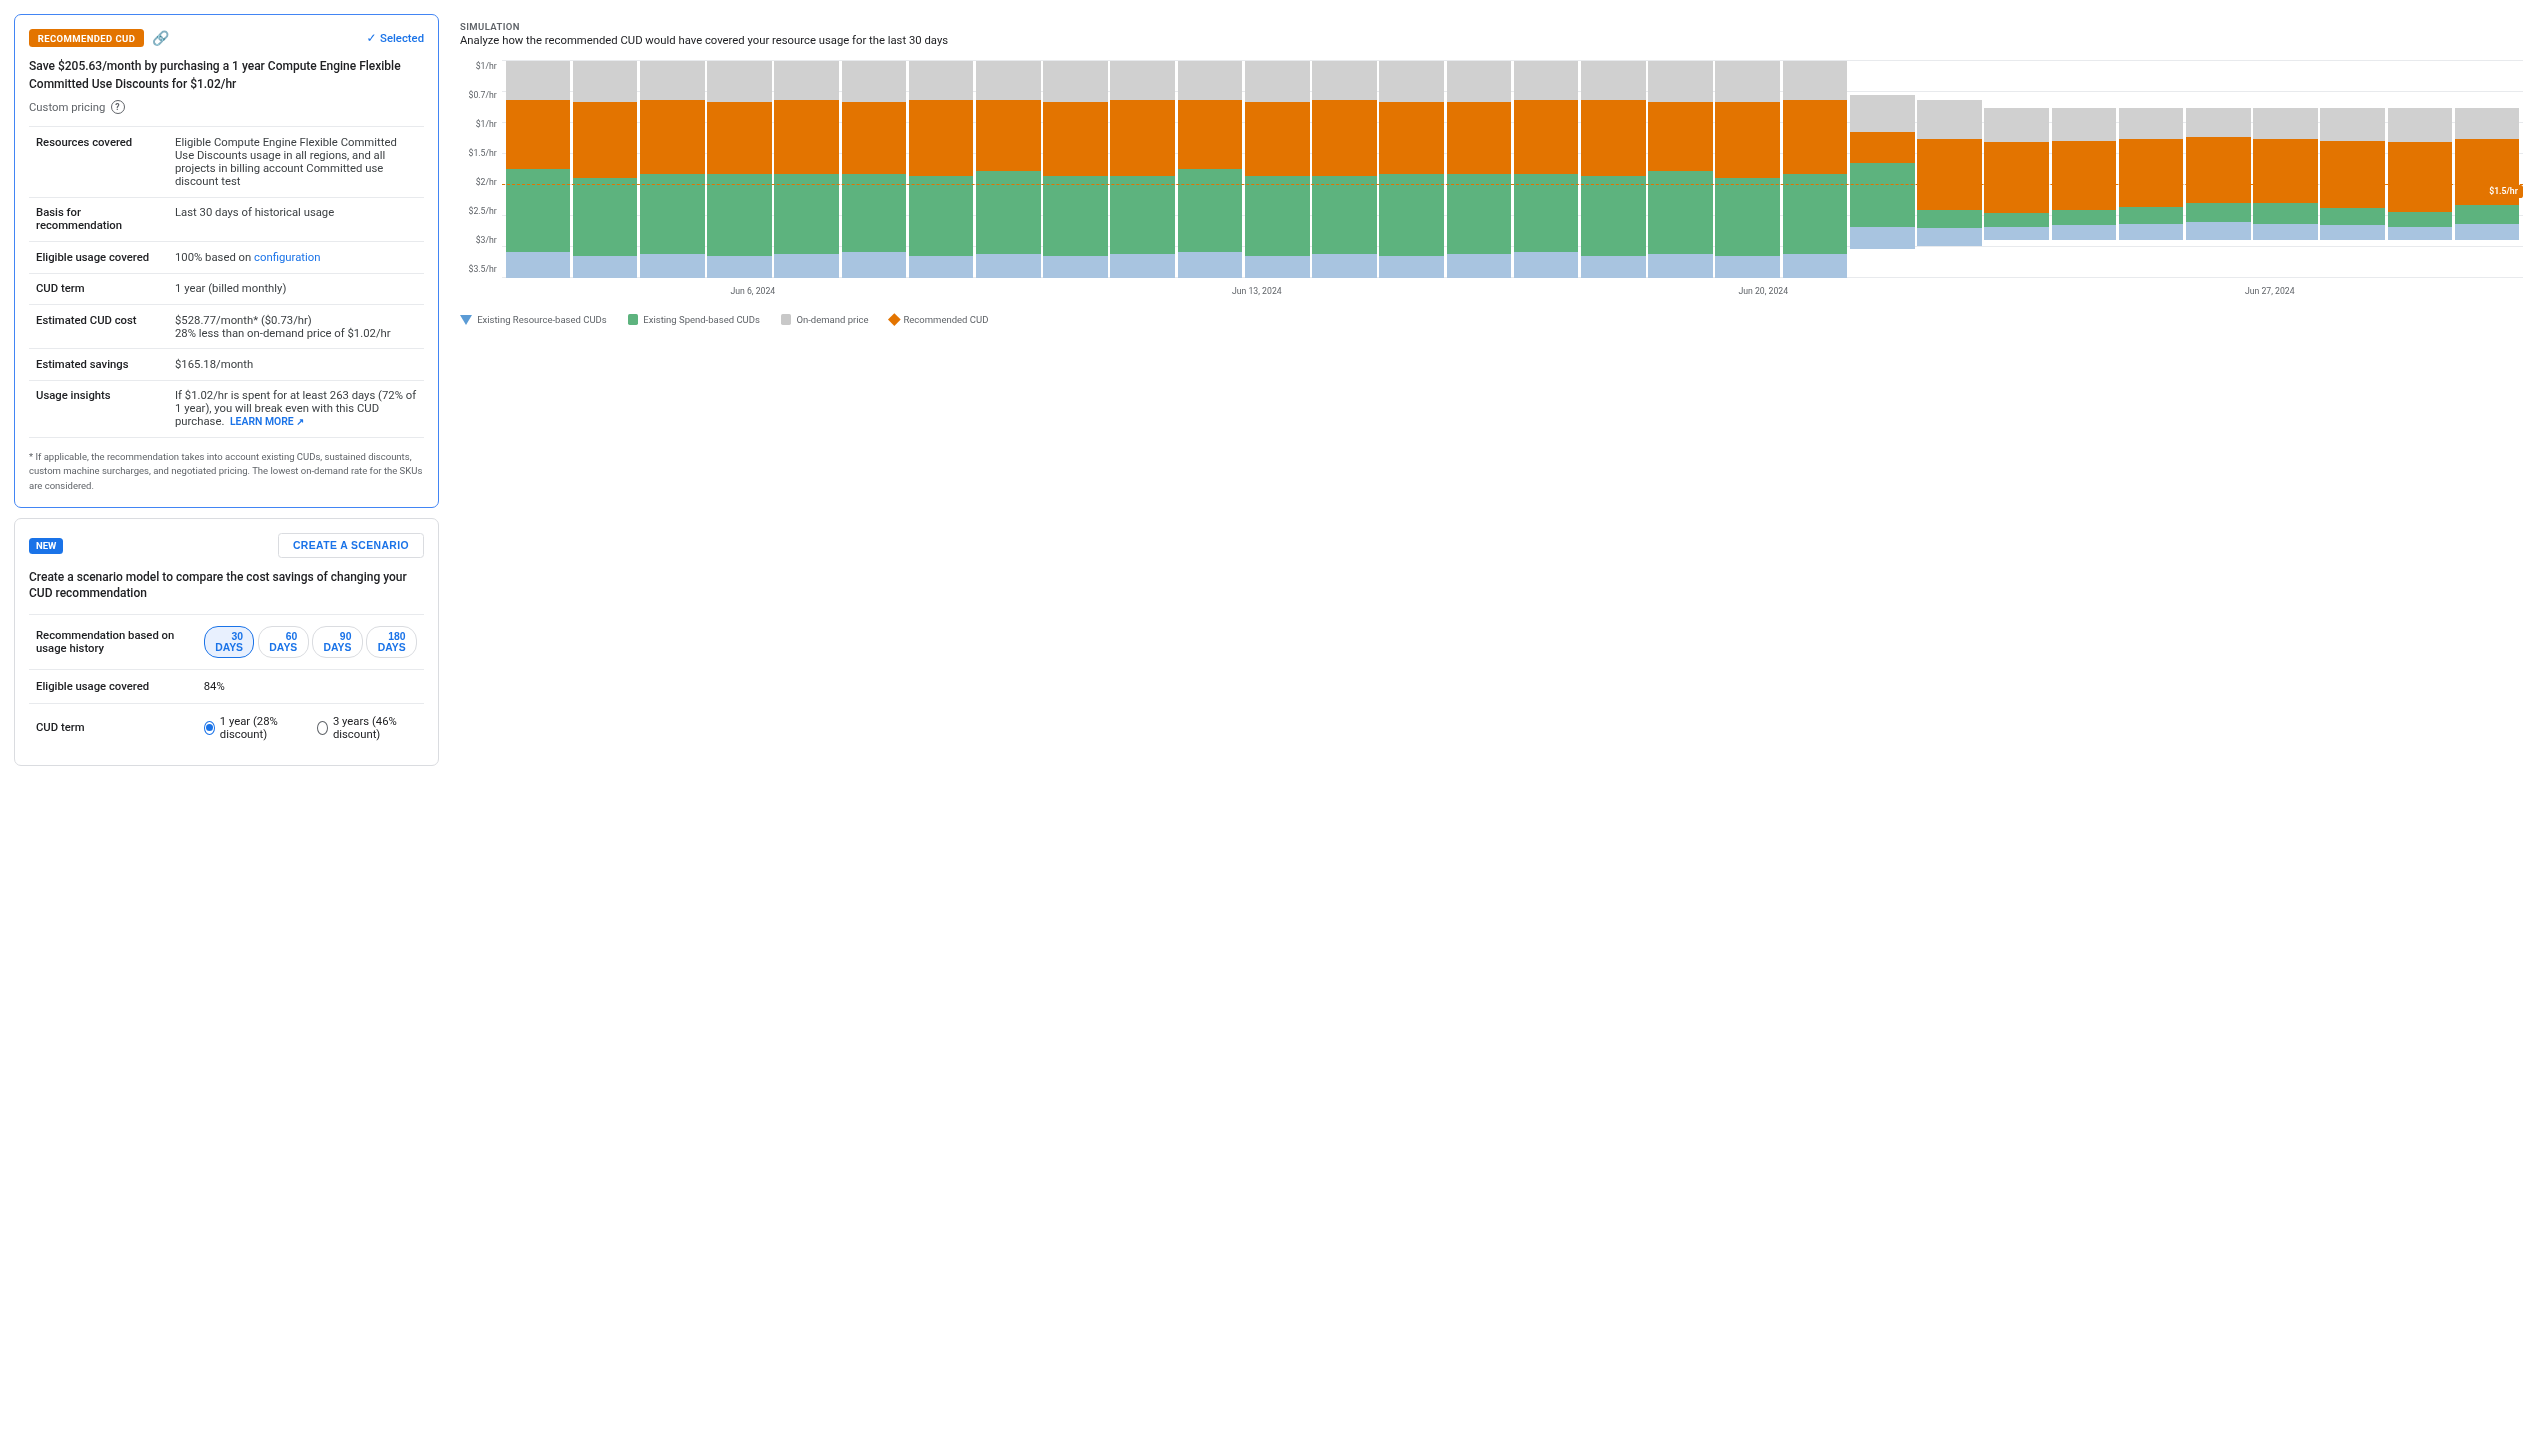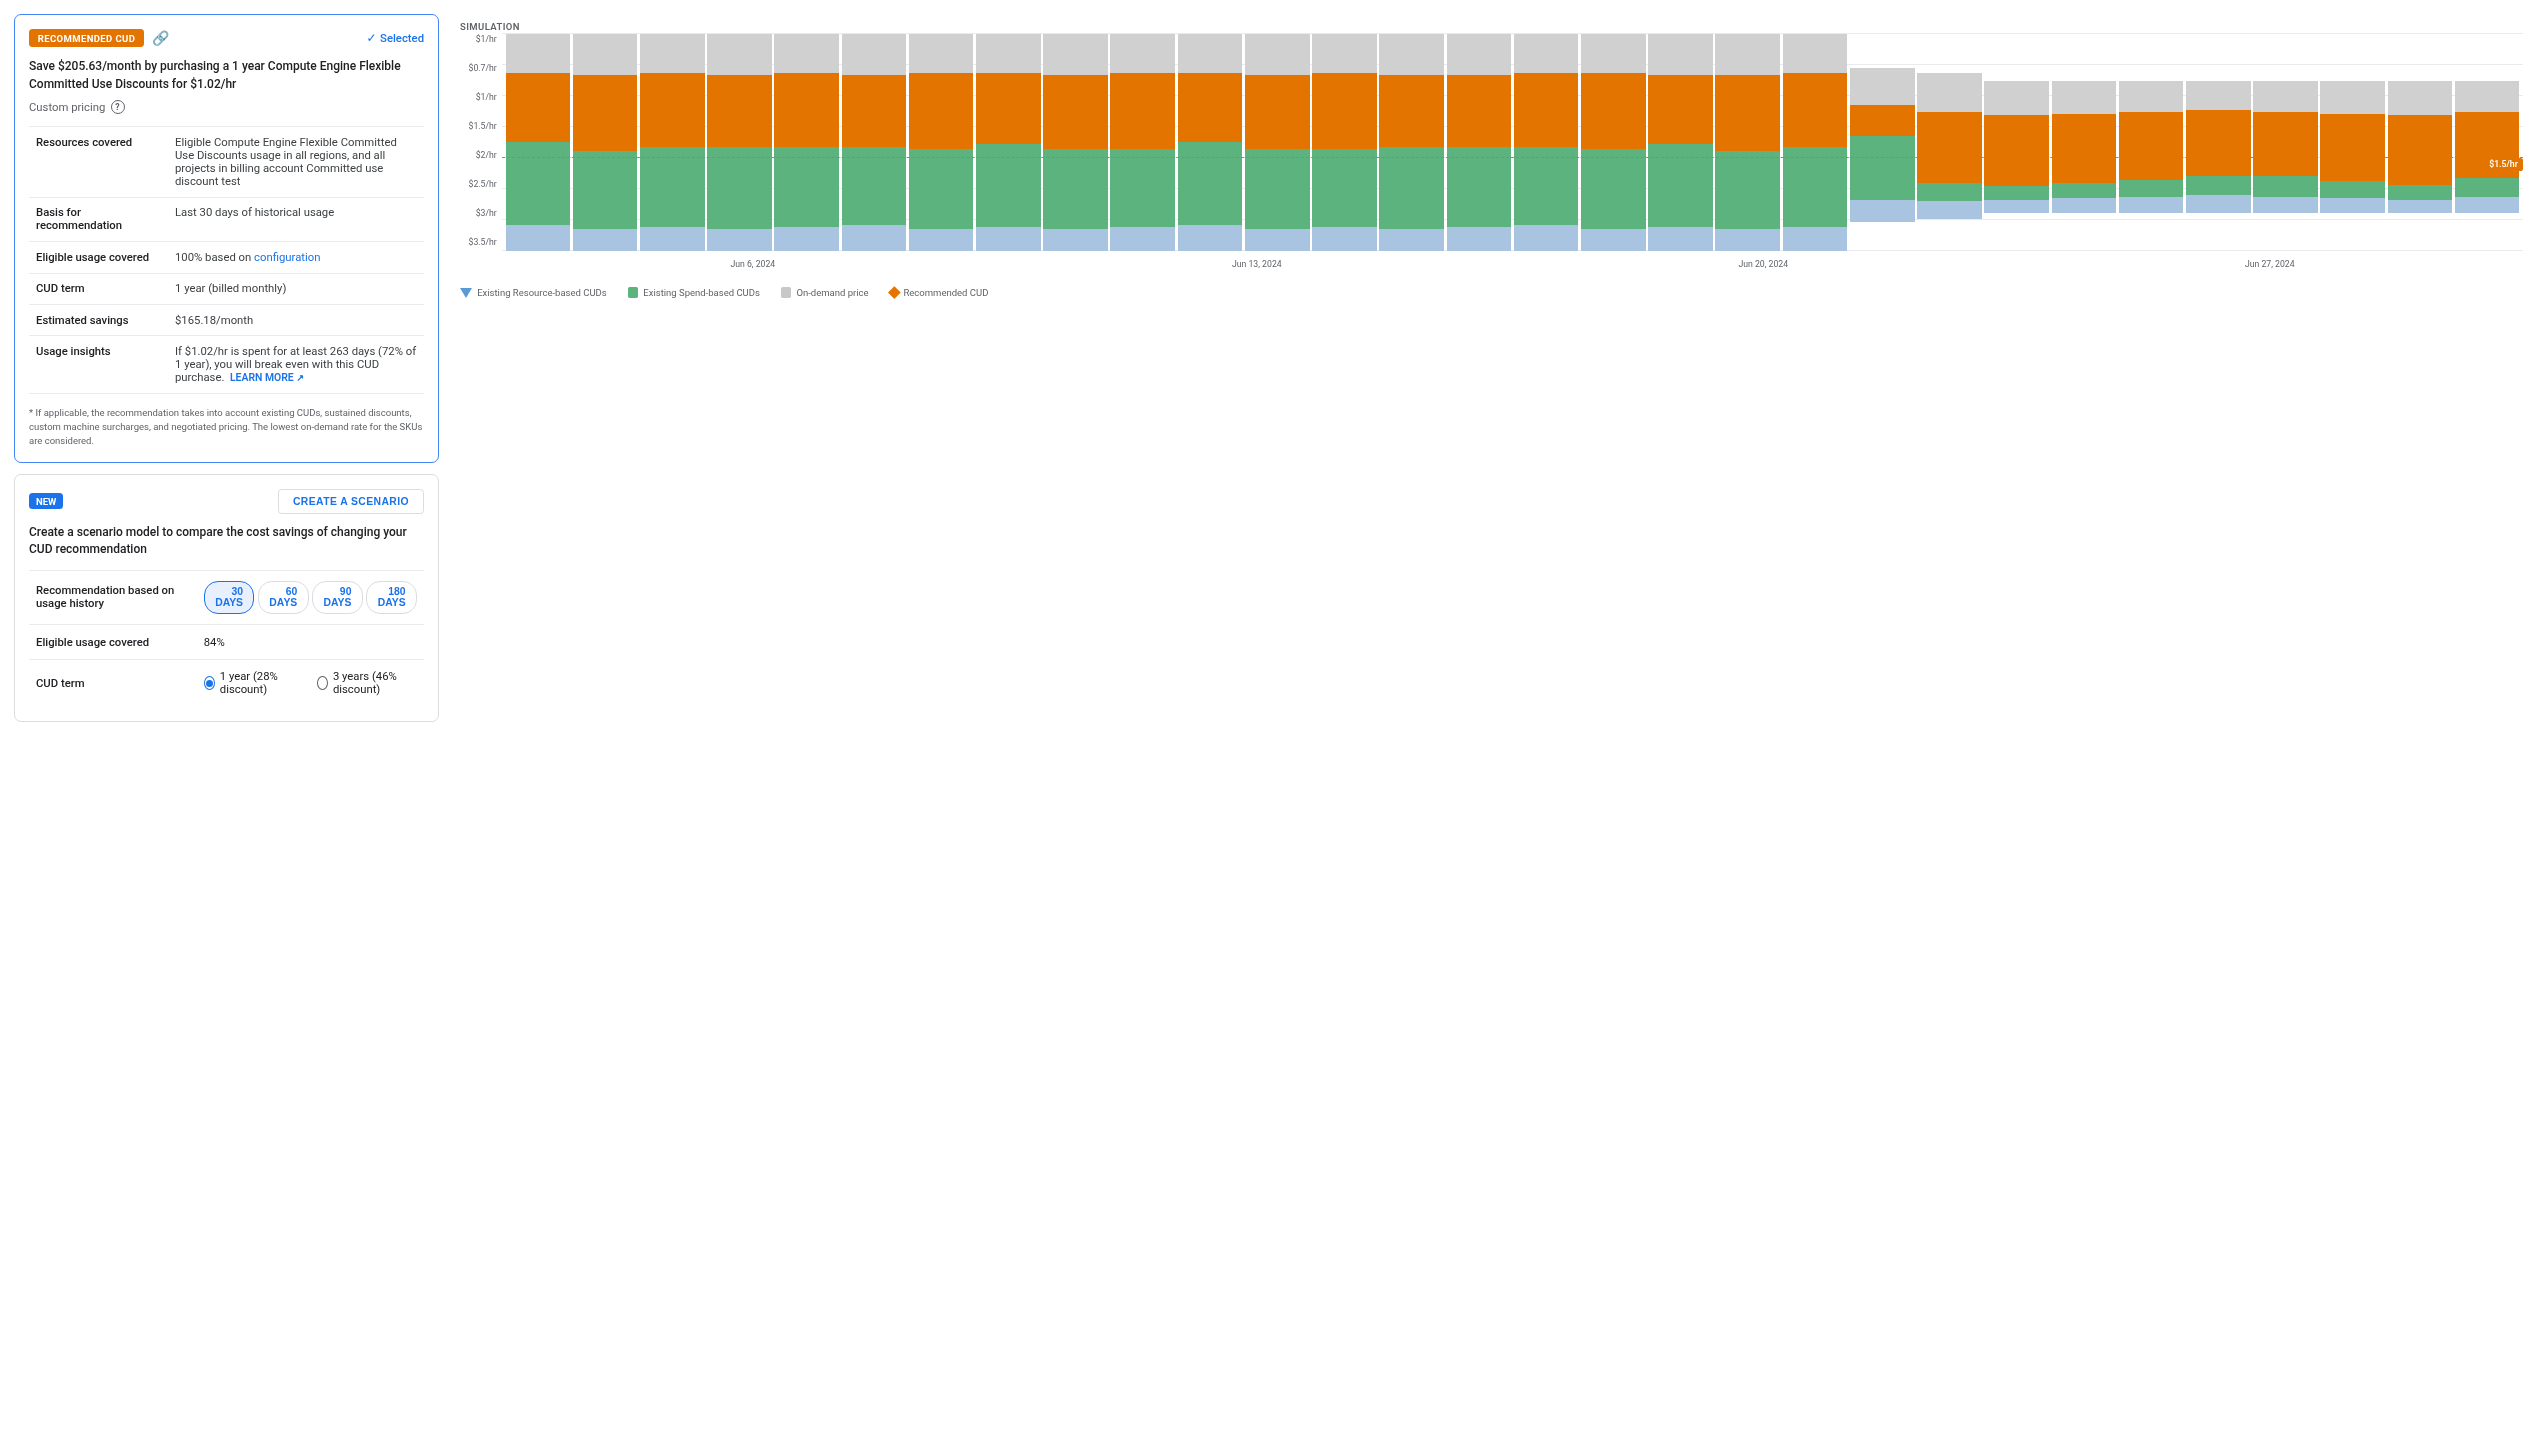--- a/index.html
+++ b/index.html
@@ -421,20 +421,24 @@
             <td>Basis for<br>recommendation</td>
             <td>Last 30 days of historical usage</td>
           </tr>
           <tr>
             <td>Eligible usage covered</td>
             <td>100% based on <a class="config-link" href="#">configuration</a></td>
           </tr>
           <tr>
             <td>CUD term</td>
             <td>1 year (billed monthly)</td>
+          </tr>
+          <tr>
+            <td>Estimated CUD cost</td>
+            <td>$528.77/month* ($0.73/hr)<br>28% less than on-demand price of $1.02/hr</td>
           </tr>
           <tr>
             <td>Estimated savings</td>
             <td>$165.18/month</td>
           </tr>
           <tr>
             <td>Usage insights</td>
             <td>If $1.02/hr is spent for at least 263 days (72% of 1 year), you will break even with this CUD purchase. &nbsp;<a class="learn-more-link" href="#">LEARN MORE <span class="ext-icon">↗</span></a></td>
           </tr>
         </tbody>
@@ -485,20 +489,21 @@
             </td>
           </tr>
         </tbody>
       </table>
     </div>
 
   </div>
 
   <div class="right-panel">
     <div class="simulation-title">Simulation</div>
+    <div class="simulation-subtitle">Analyze how the recommended CUD would have covered your resource usage for the last 30 days</div>
 
     <div class="chart-container">
       <div class="chart-area">
 
         <div class="y-axis">
           <div class="y-label">$3.5/hr</div>
           <div class="y-label">$3/hr</div>
           <div class="y-label">$2.5/hr</div>
           <div class="y-label">$2/hr</div>
           <div class="y-label">$1.5/hr</div>

